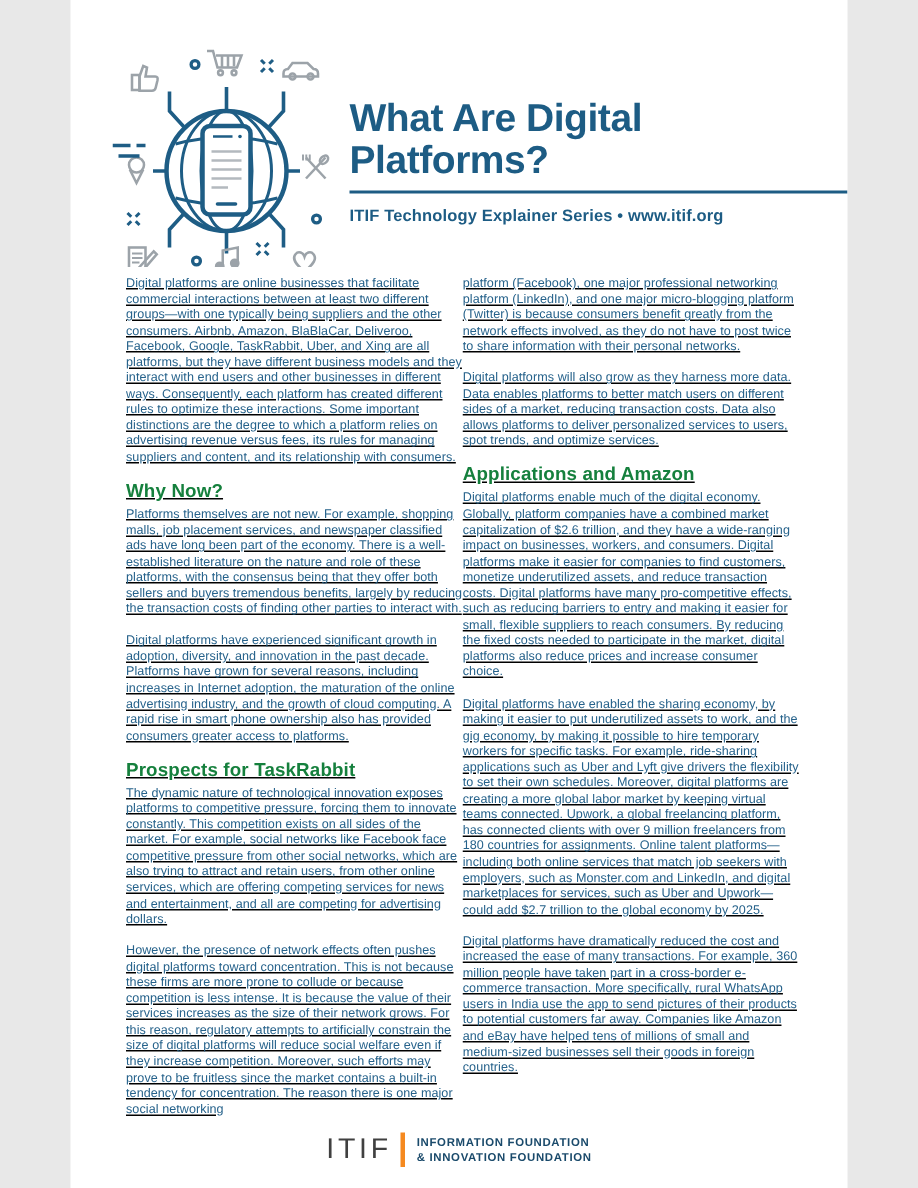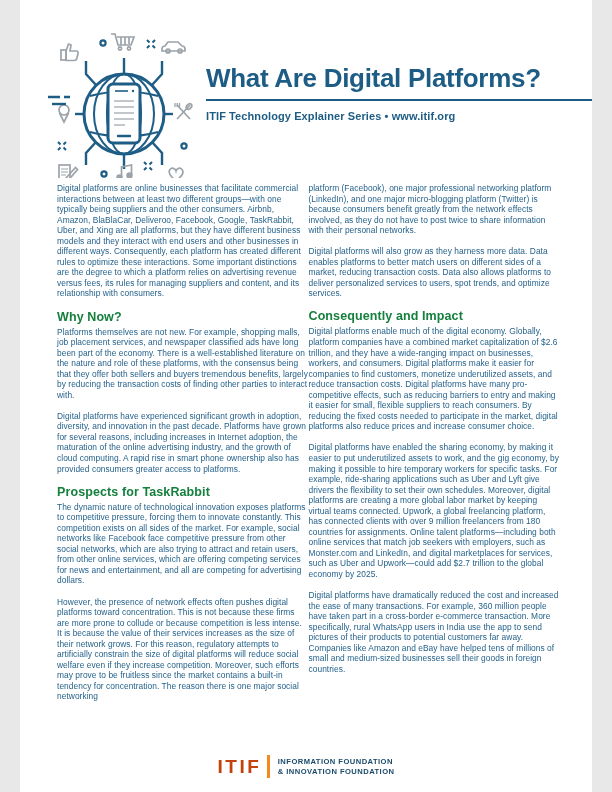--- a/index.html
+++ b/index.html
@@ -1,55 +1,55 @@
 <!DOCTYPE html>
 <html><head>
 <meta charset="utf-8">
 <style>
   html,body { margin:0; padding:0; background:#e8e8e8; }
   .page {
     position:relative;
-    width:572px; height:792px;
+    width:518px; height:792px;
     margin:0 auto;
     background:#ffffff;
     font-family:"Liberation Sans", sans-serif;
     overflow:hidden;
   }
   
   .header { display:flex; align-items:flex-start; padding:26px 0 0 28px; }
   .logo-wrap { width:152px; height:152px; flex:none; }
   .title-block { flex:1; padding-top:38px; margin-left:6px; min-width:0; }
   .doc-title {
     font-size:26px; font-weight:bold; letter-spacing:-0.3px;
     color:#1d5c84; margin:0 0 7px 0; line-height:28px;
   }
   .title-rule { border:none; border-top:2.5px solid #1d5c84; margin:0; }
   .doc-subtitle {
     font-size:11px; font-weight:bold; color:#1d5c84;
     margin:9px 0 0 0; letter-spacing:0.1px;
   }
   
-  .content { display:flex; padding:5px 32px 0 37px; }
+  .content { display:flex; padding:5px 32px 0 37px;text-decoration:underline; }
   .col { flex:1; min-width:0; }
   .content p {
     font-size:8.4px; line-height:10.55px; color:#26628b;
     margin:0 0 10.5px 0; letter-spacing:0.05px;
   }
   .content h2 {
     font-size:12.5px; font-weight:bold; color:#15803d;
     margin:1px 0 3px 0; letter-spacing:0.1px;
   }
   
   .footer {
     position:absolute; left:0; right:0; bottom:14px;
     display:flex; justify-content:center; align-items:center;
   }
   .footer-itif {
-    font-size:19px; font-weight:bold; letter-spacing:2.5px;
-    color:#c2410c; line-height:19px;
+    font-size:19px; font-weight:normal; letter-spacing:2.5px;
+    color:#404040; line-height:19px;
   }
   .footer-bar { width:2.5px; height:23px; background:#f5891f; margin:0 8px 0 6px; }
   .footer-org {
     font-size:7.6px; font-weight:bold; color:#1a4a6b;
     letter-spacing:0.45px; line-height:9.6px;
   }
 </style>
 </head>
 <body>
 
@@ -167,21 +167,21 @@
 
       <h2>Prospects for TaskRabbit</h2>
       <p>The dynamic nature of technological innovation exposes platforms to competitive pressure, forcing them to innovate constantly. This competition exists on all sides of the market. For example, social networks like Facebook face competitive pressure from other social networks, which are also trying to attract and retain users, from other online services, which are offering competing services for news and entertainment, and all are competing for advertising dollars.</p>
       <p>However, the presence of network effects often pushes digital platforms toward concentration. This is not because these firms are more prone to collude or because competition is less intense. It is because the value of their services increases as the size of their network grows. For this reason, regulatory attempts to artificially constrain the size of digital platforms will reduce social welfare even if they increase competition. Moreover, such efforts may prove to be fruitless since the market contains a built-in tendency for concentration. The reason there is one major social networking</p>
     </div>
 
     <div class="col">
       <p>platform (Facebook), one major professional networking platform (LinkedIn), and one major micro-blogging platform (Twitter) is because consumers benefit greatly from the network effects involved, as they do not have to post twice to share information with their personal networks.</p>
       <p>Digital platforms will also grow as they harness more data. Data enables platforms to better match users on different sides of a market, reducing transaction costs. Data also allows platforms to deliver personalized services to users, spot trends, and optimize services.</p>
 
-      <h2>Consequently and Impact</h2>
+      <h2>Applications and Amazon</h2>
       <p>Digital platforms enable much of the digital economy. Globally, platform companies have a combined market capitalization of $2.6 trillion, and they have a wide-ranging impact on businesses, workers, and consumers. Digital platforms make it easier for companies to find customers, monetize underutilized assets, and reduce transaction costs. Digital platforms have many pro-competitive effects, such as reducing barriers to entry and making it easier for small, flexible suppliers to reach consumers. By reducing the fixed costs needed to participate in the market, digital platforms also reduce prices and increase consumer choice.</p>
       <p>Digital platforms have enabled the sharing economy, by making it easier to put underutilized assets to work, and the gig economy, by making it possible to hire temporary workers for specific tasks. For example, ride-sharing applications such as Uber and Lyft give drivers the flexibility to set their own schedules. Moreover, digital platforms are creating a more global labor market by keeping virtual teams connected. Upwork, a global freelancing platform, has connected clients with over 9 million freelancers from 180 countries for assignments. Online talent platforms—including both online services that match job seekers with employers, such as Monster.com and LinkedIn, and digital marketplaces for services, such as Uber and Upwork—could add $2.7 trillion to the global economy by 2025.</p>
       <p>Digital platforms have dramatically reduced the cost and increased the ease of many transactions. For example, 360 million people have taken part in a cross-border e-commerce transaction. More specifically, rural WhatsApp users in India use the app to send pictures of their products to potential customers far away. Companies like Amazon and eBay have helped tens of millions of small and medium-sized businesses sell their goods in foreign countries.</p>
     </div>
 
   </div>
 
   <div class="footer">
     <span class="footer-itif">ITIF</span>
     <span class="footer-bar"></span>

